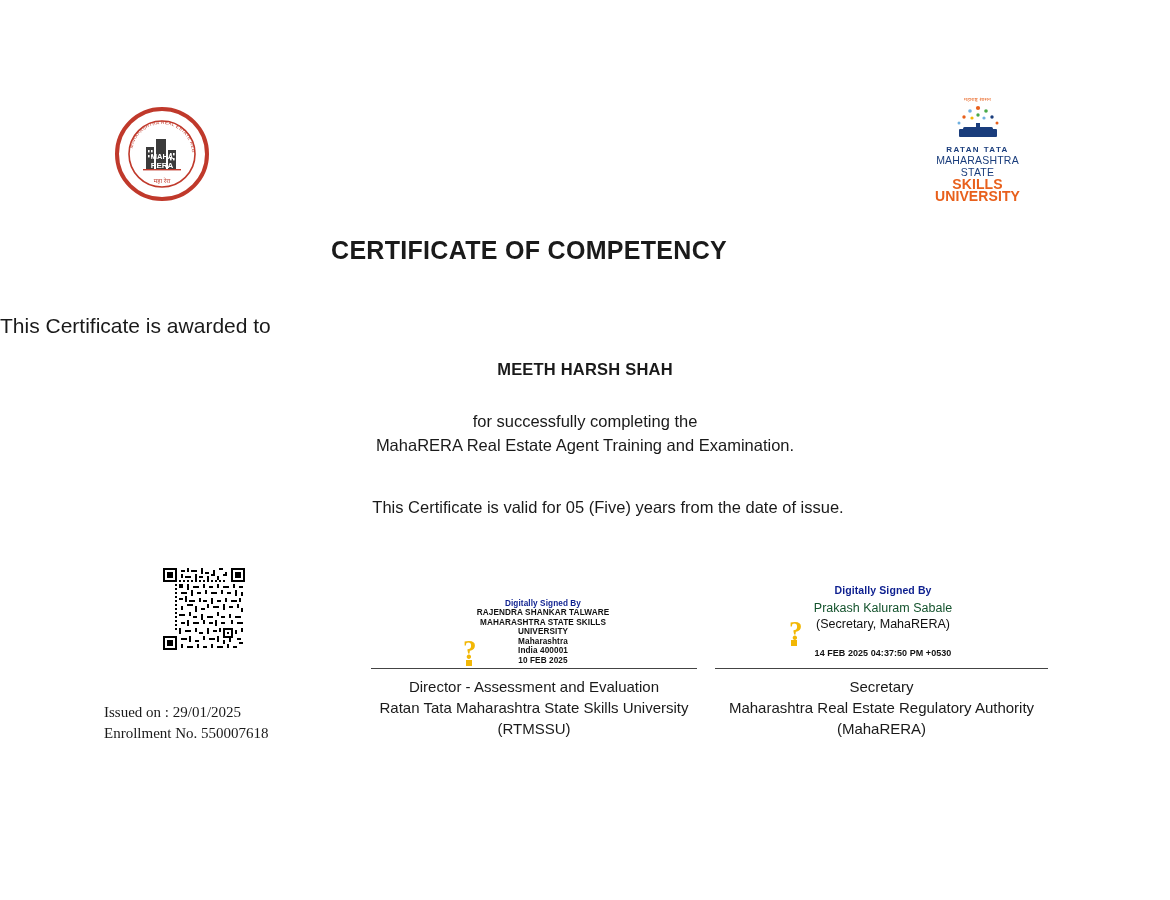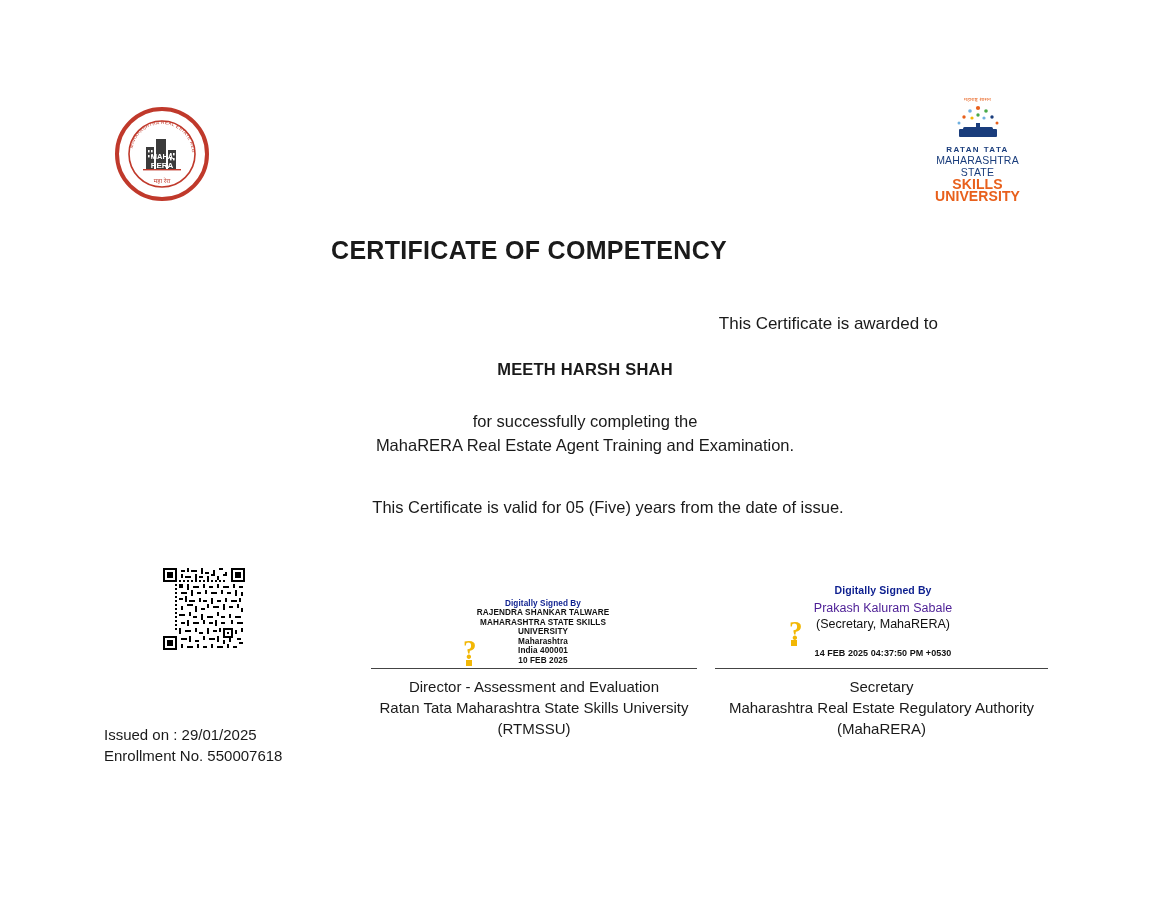--- a/index.html
+++ b/index.html
@@ -73,22 +73,22 @@
     text-align: center;
     font-size: 25px;
     font-weight: bold;
     letter-spacing: .3px;
   }
   .awarded-to {
     position: absolute;
     top: 314px;
     left: 0;
     width: 938px;
-    text-align: right;
-    font-size: 17px;
+    text-align: left;
+    font-size: 21px;
   }
   .recipient-name {
     position: absolute;
     top: 360px;
     left: 0;
     width: 1170px;
     text-align: center;
     font-size: 16.5px;
     font-weight: bold;
     letter-spacing: .2px;
@@ -119,23 +119,24 @@
     top: 568px;
     width: 82px;
     height: 82px;
   }
   .qr canvas, .qr svg { display:block; }
 
   
   .issued-block {
     position: absolute;
     left: 104px;
-    top: 724px;
+    top: 702px;
     font-size: 15px;
     line-height: 21px;
+    font-family: Liberation Serif, serif;
   }
 
   
   .sig-block {
     position: absolute;
     text-align: center;
   }
   .sig-line {
     border-top: 1px solid #444;
     width: 100%;
@@ -196,21 +197,21 @@
     height: 92px;
   }
   .ds-title-sec {
     font-size: 10.5px;
     font-weight: bold;
     color: #0d1f8f;
     letter-spacing: .1px;
   }
   .ds-sec-name {
     font-size: 12.5px;
-    color: #4c1d95;
+    color: #14532d;
     line-height: 16px;
   }
   .ds-sec-role {
     font-size: 12.5px;
     color: #111;
     line-height: 16px;
   }
   .ds-sec-date {
     font-size: 9px;
     font-weight: bold;

